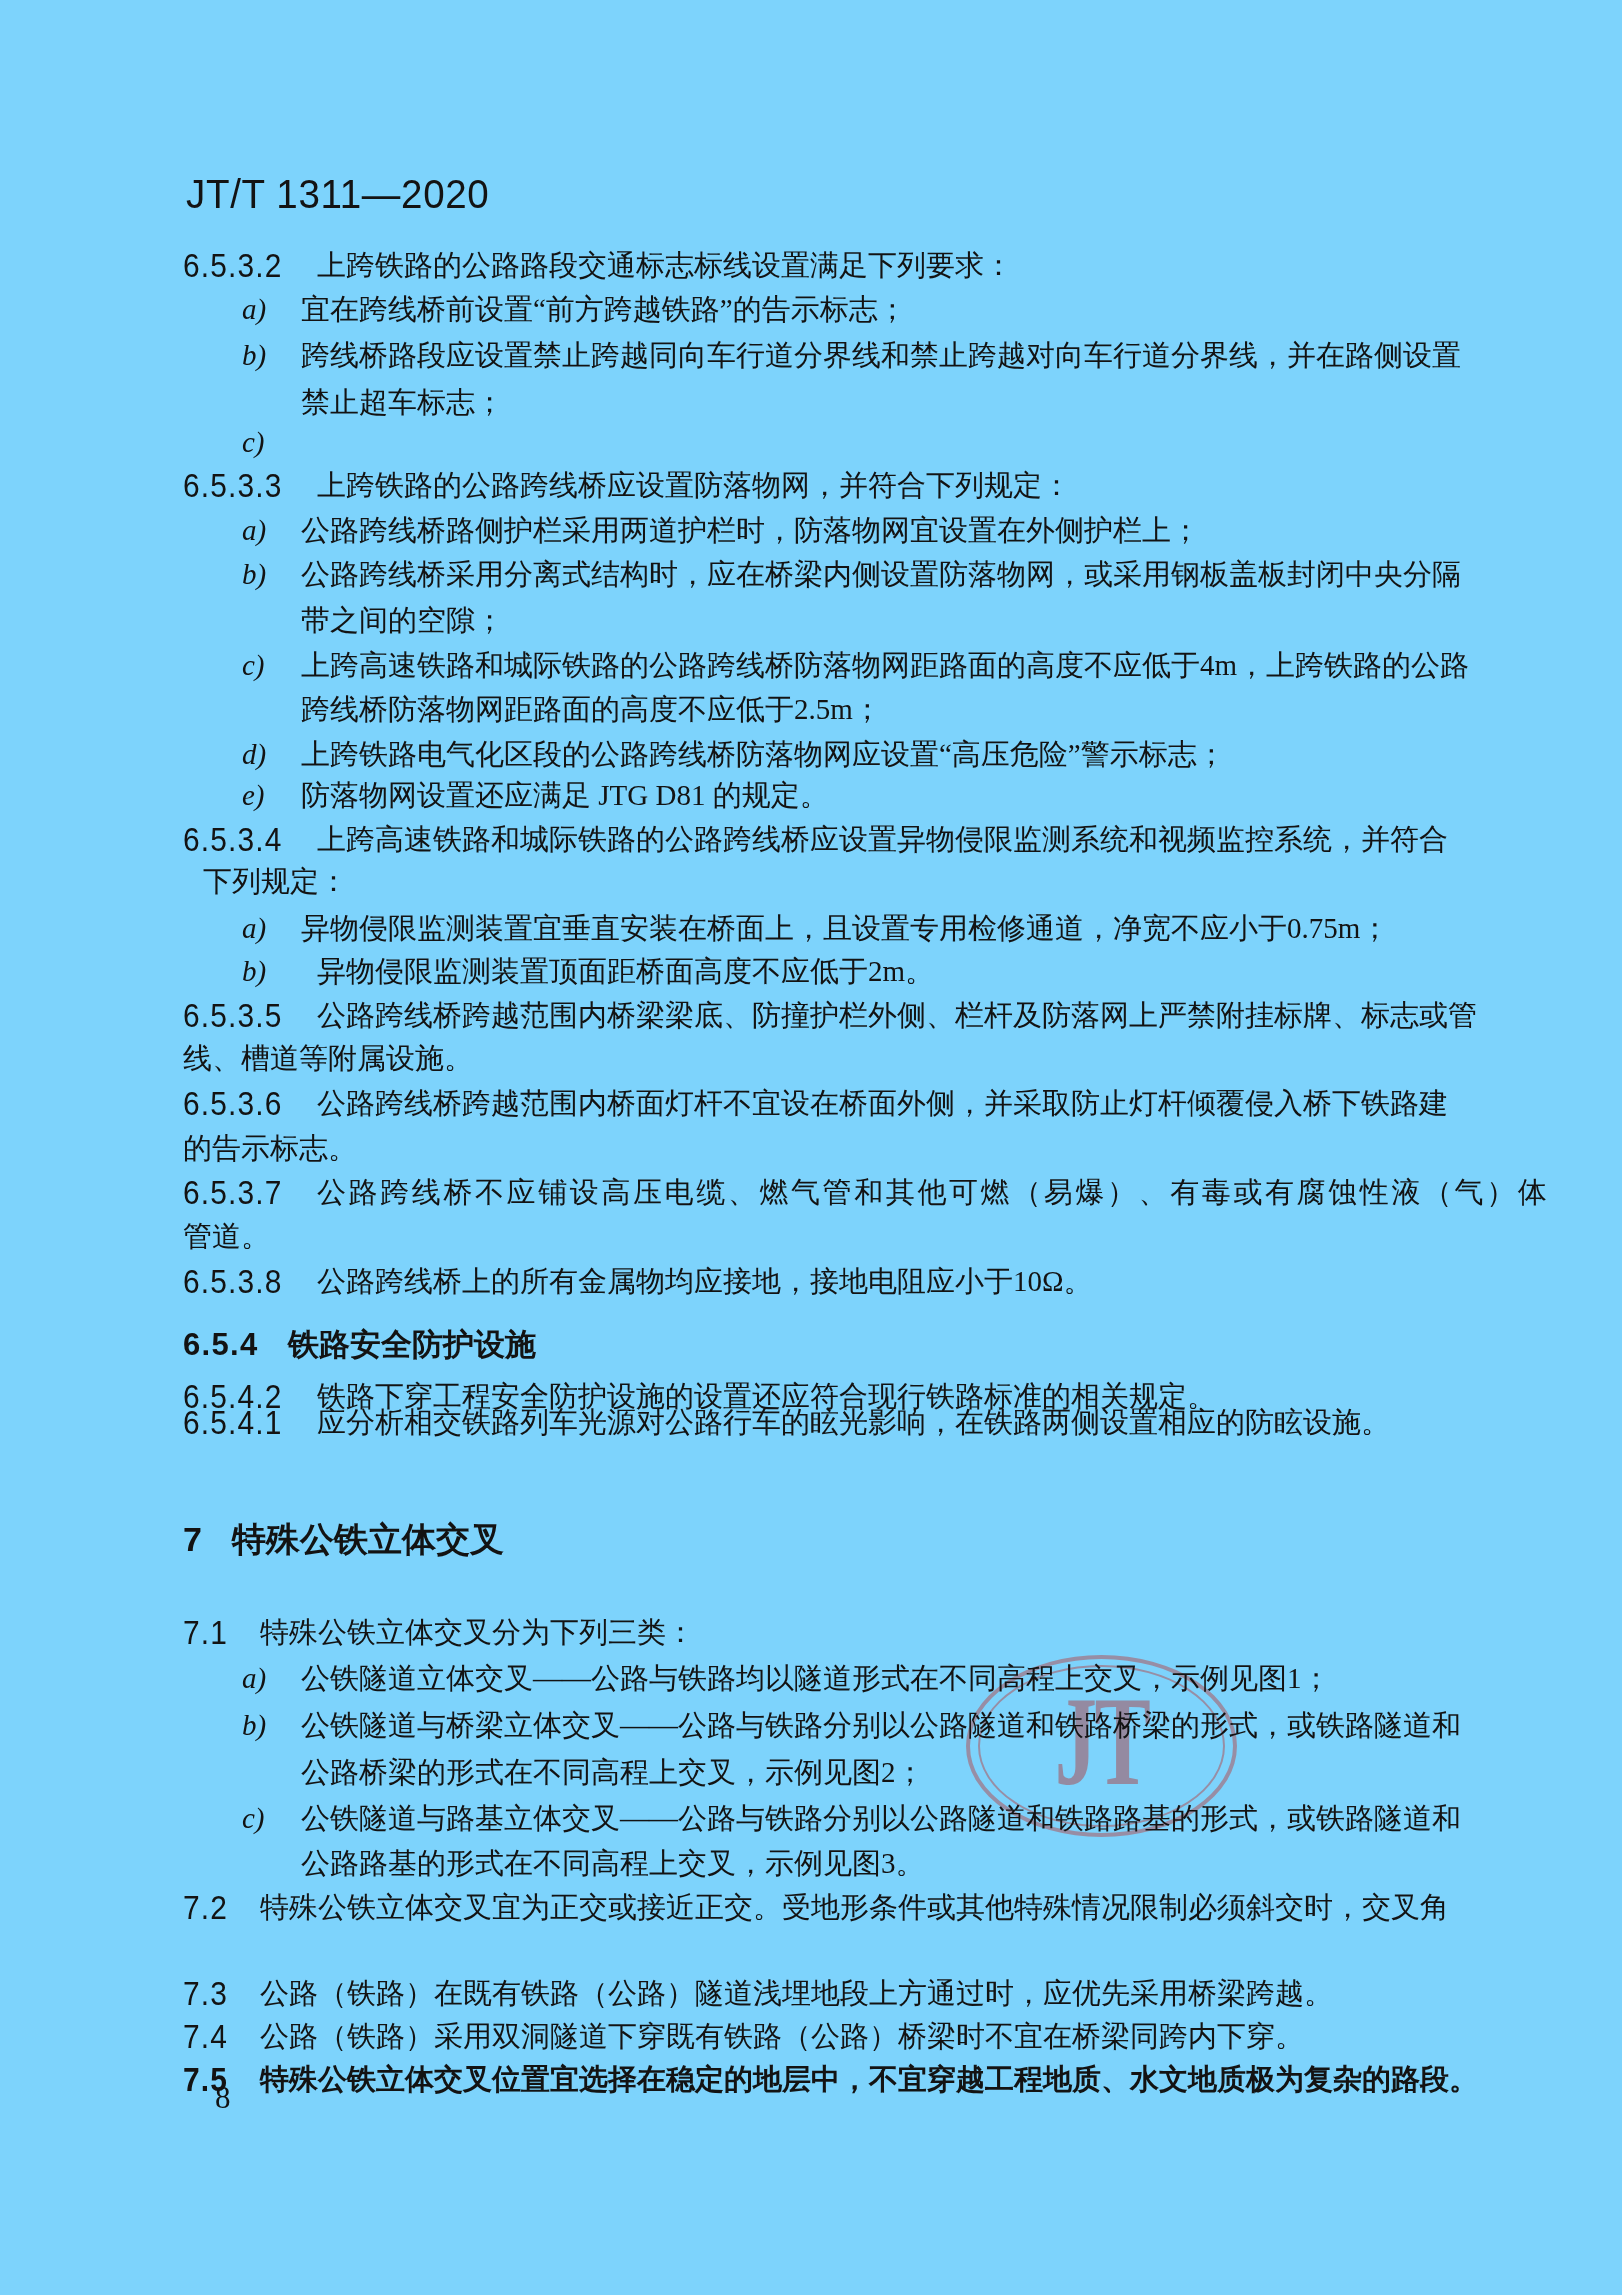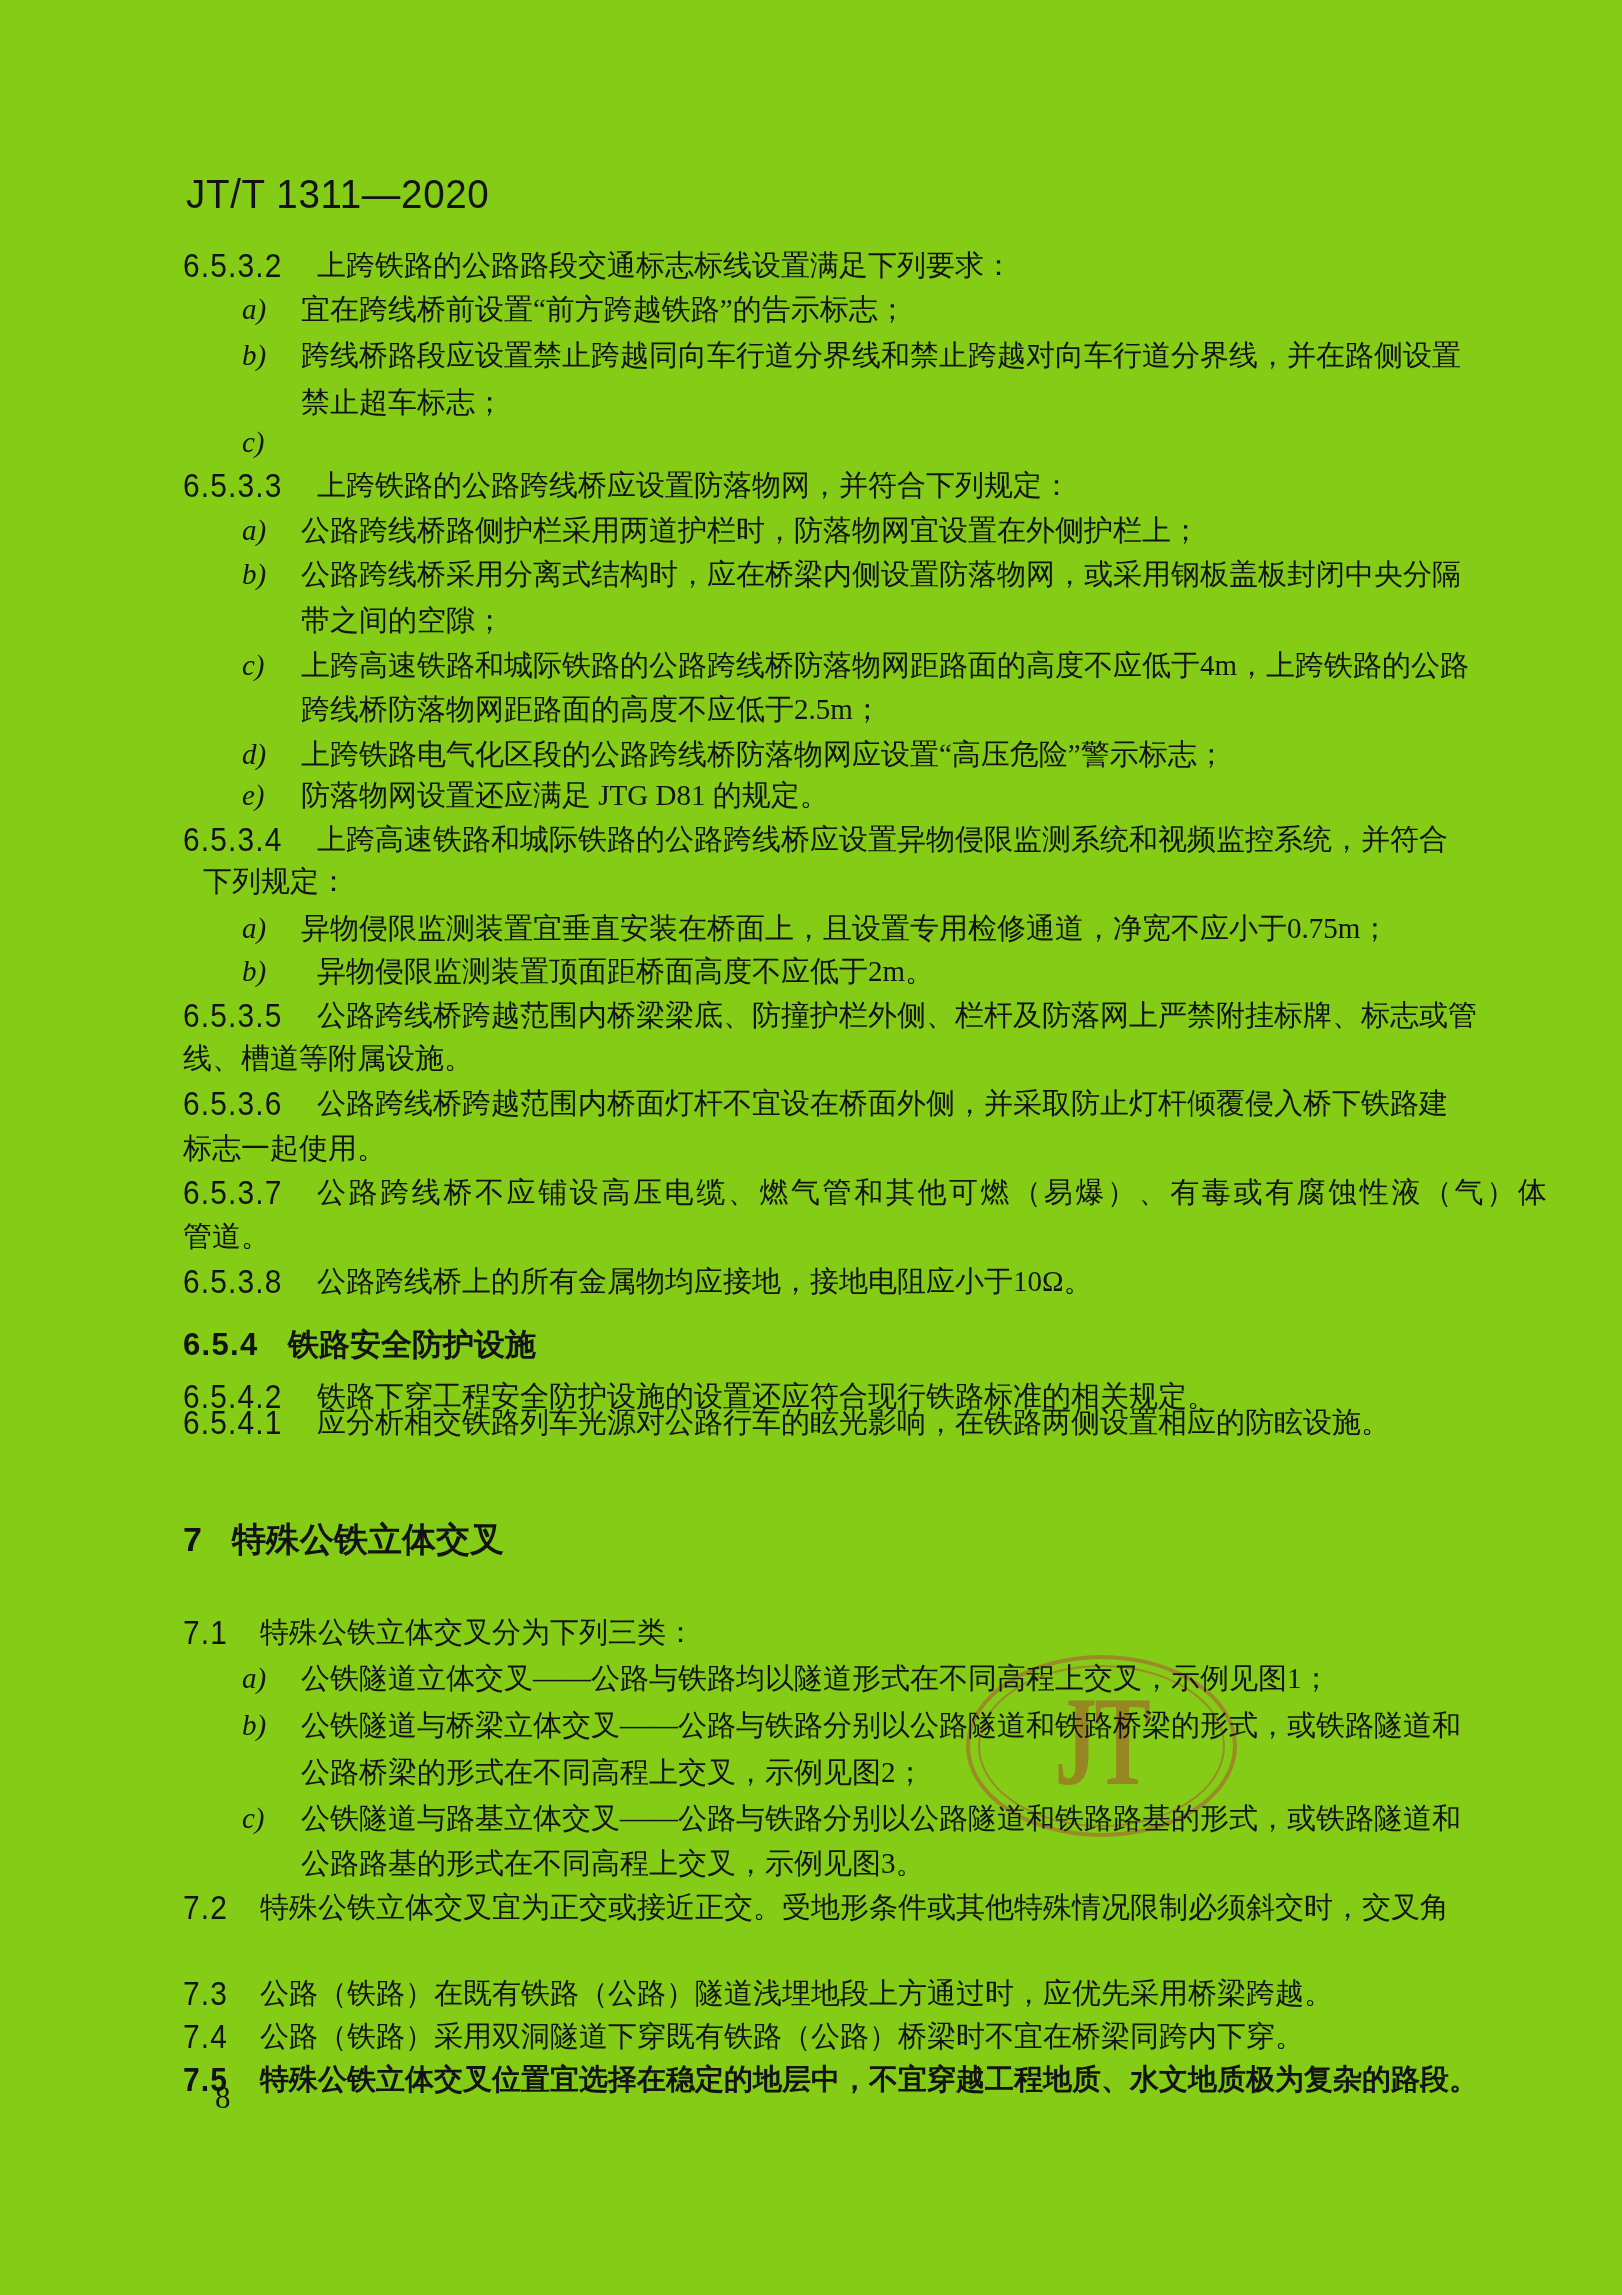--- a/index.html
+++ b/index.html
@@ -1,19 +1,19 @@
 <!DOCTYPE html>
 <html style="font-size:10.5px"><head>
 <meta charset="utf-8">
 <style>
   html,body{margin:0;padding:0;background:#e8e8e8;}
   .page{
     position:relative;
     width:1623px;height:2295px;
-    background:#84cc16;
+    background:#7dd3fc;
     overflow:hidden;
     font-family:"Liberation Serif","DejaVu Serif",serif;
     color:#131313;
   }
   .doc-header{
     position:absolute;
     left:186px;top:171px;
     font-family:"Liberation Sans","DejaVu Sans",sans-serif;
     font-size:41px;
     letter-spacing:0.7px;
@@ -169,21 +169,21 @@
         <span class="txt" style="left: 134px;">公路跨线桥跨越范围内桥梁梁底、防撞护栏外侧、栏杆及防落网上严禁附挂标牌、标志或管</span>
       </div>
       <div class="line cont" style="top: 1036px;">
         <span class="txt" style="left: 0px;">线、槽道等附属设施。</span>
       </div>
       <div class="line clause" style="top: 1081px;">
         <span class="lab" style="left: 0px;">6.5.3.6</span>
         <span class="txt" style="left: 134px;">公路跨线桥跨越范围内桥面灯杆不宜设在桥面外侧，并采取防止灯杆倾覆侵入桥下铁路建</span>
       </div>
       <div class="line cont" style="top: 1126px;">
-        <span class="txt" style="left: 0px;">标志一起使用。</span>
+        <span class="txt" style="left: 0px;">的告示标志。</span>
       </div>
       <div class="line clause" style="top: 1170px;">
         <span class="lab" style="left: 0px;">6.5.3.7</span>
         <span class="txt" style="left: 134px; letter-spacing: 2.6px;">公路跨线桥不应铺设高压电缆、燃气管和其他可燃（易爆）、有毒或有腐蚀性液（气）体</span>
       </div>
       <div class="line cont" style="top: 1214px;">
         <span class="txt" style="left: 0px;">管道。</span>
       </div>
       <div class="line clause" style="top: 1259px;">
         <span class="lab" style="left: 0px;">6.5.3.8</span>

